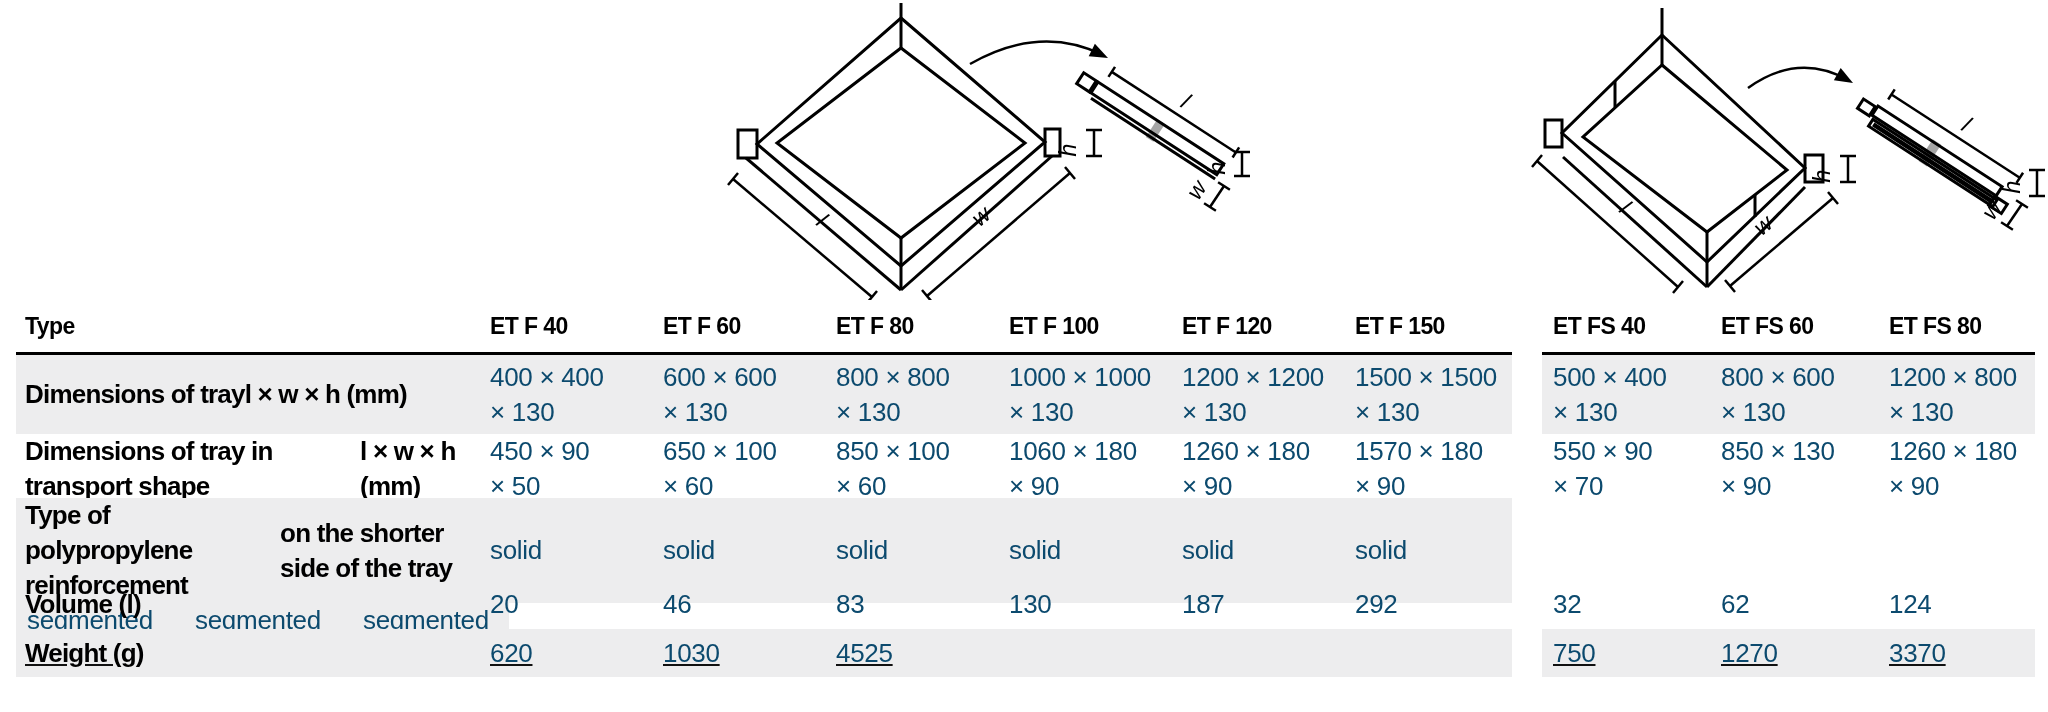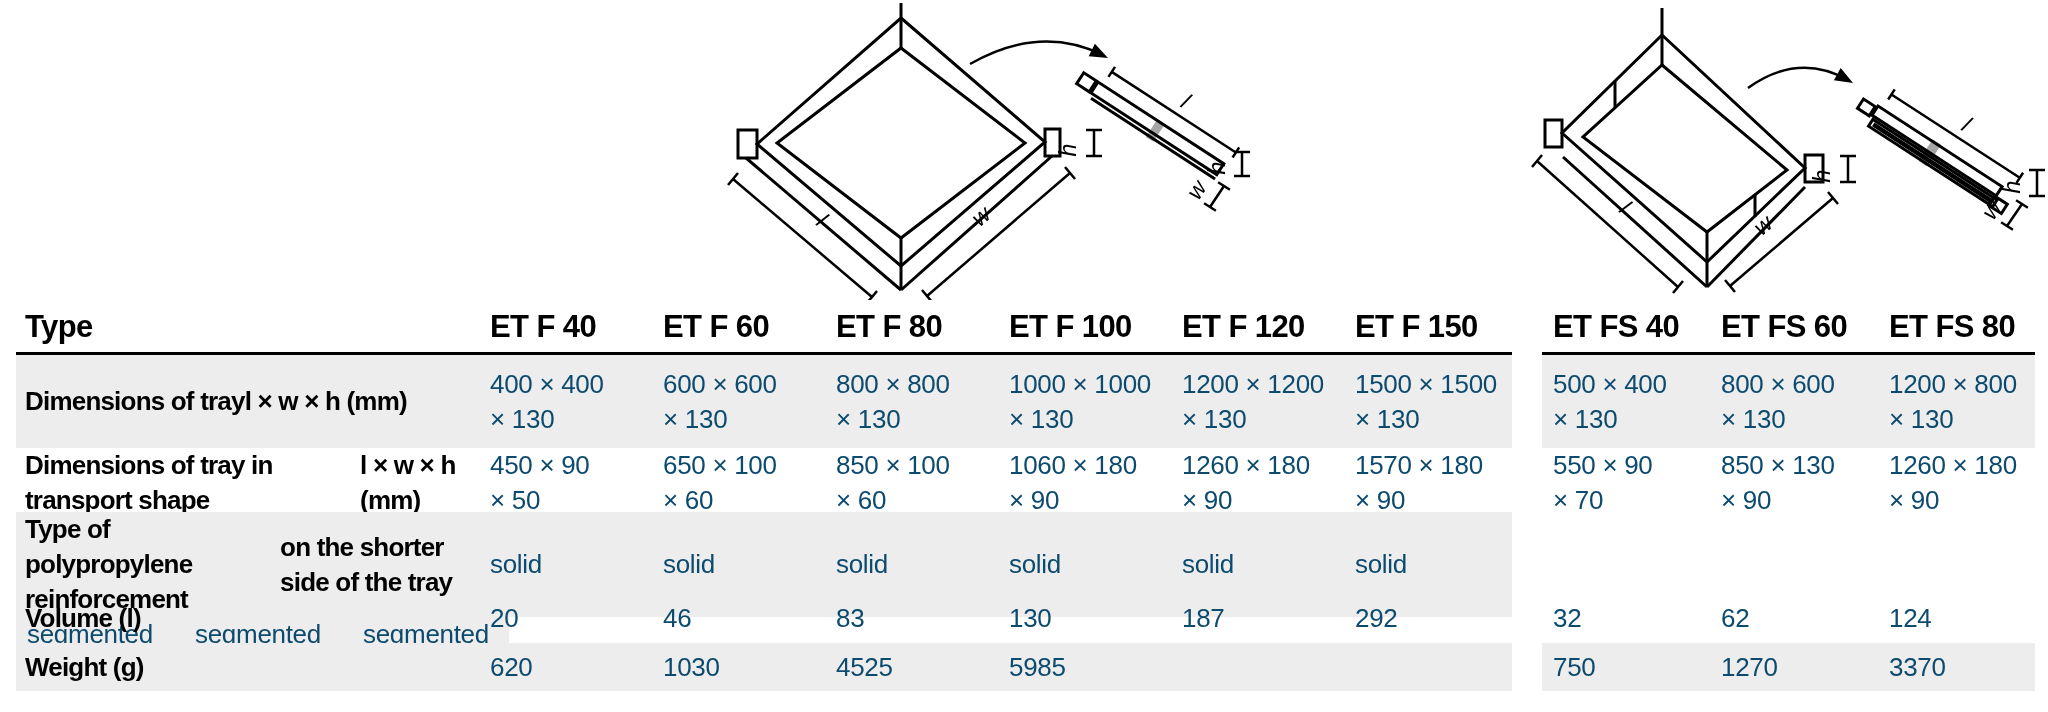--- a/index.html
+++ b/index.html
@@ -14,26 +14,26 @@
   .dim-label{font:italic 23px "Liberation Sans",sans-serif;fill:#000;stroke:none;}
   .ahead{fill:#000;stroke:none;}
   
   #spec-table{position:absolute;left:16px;top:300px;width:2019px;}
   .trow{display:flex;}
   .sec1{width:1496px;display:grid;grid-template-columns:474px 173px 173px 173px 173px 173px 157px;}
   .secgap{width:30px;}
   .sec2{width:482px;padding-left:11px;display:grid;grid-template-columns:168px 168px 146px;}
   .h-row .sec1,.h-row .sec2{border-bottom:3px solid #000;}
   .h-row{height:55px;}
-  .r1{height:93px;} .r2{height:64px;} .r3{height:81px;flex-direction:column;} .r4{height:50px;} .r5{height:48px;}
+  .r1{height:79px;} .r2{height:64px;} .r3{height:81px;flex-direction:column;} .r4{height:50px;} .r5{height:48px;text-decoration:underline;}
   .shade .sec1,.shade .sec2{background:#ededee;}
   .cell{display:flex;align-items:center;white-space:pre-line;
         font-size:26px;line-height:35px;letter-spacing:-0.3px;color:#0c4a6e;}
   .lbl{font-weight:bold;letter-spacing:-0.8px;color:#000;padding-left:9px;padding-right:6px;}
-  .colhead{font-weight:bold;font-size:31px;letter-spacing:-0.6px;color:#000;}
+  .colhead{font-weight:bold;font-size:23px;letter-spacing:-0.6px;color:#000;}
 </style>
 </head>
 <body>
 
 <div id="page">
 
   <svg class="diag" style="left:660px;" width="650" height="300" viewBox="660 0 650 300">
     <g>
       <path d="M901 18 L1045 142 L901 266 L757 144 Z"></path>
       <path d="M901 48 L1025 143 L901 238 L777 143 Z"></path>
@@ -248,21 +248,20 @@
         <div class="cell">124</div>
       </div>
     </div>
 
     <div class="trow r5 shade">
       <div class="sec1">
         <div class="cell lbl">Weight (g)</div>
         <div class="cell">620</div>
         <div class="cell">1030</div>
         <div class="cell">4525</div>
-        <div class="cell">5985</div>
       </div>
       <div class="secgap"></div>
       <div class="sec2">
         <div class="cell">750</div>
         <div class="cell">1270</div>
         <div class="cell">3370</div>
       </div>
     </div>
 
   </div>

